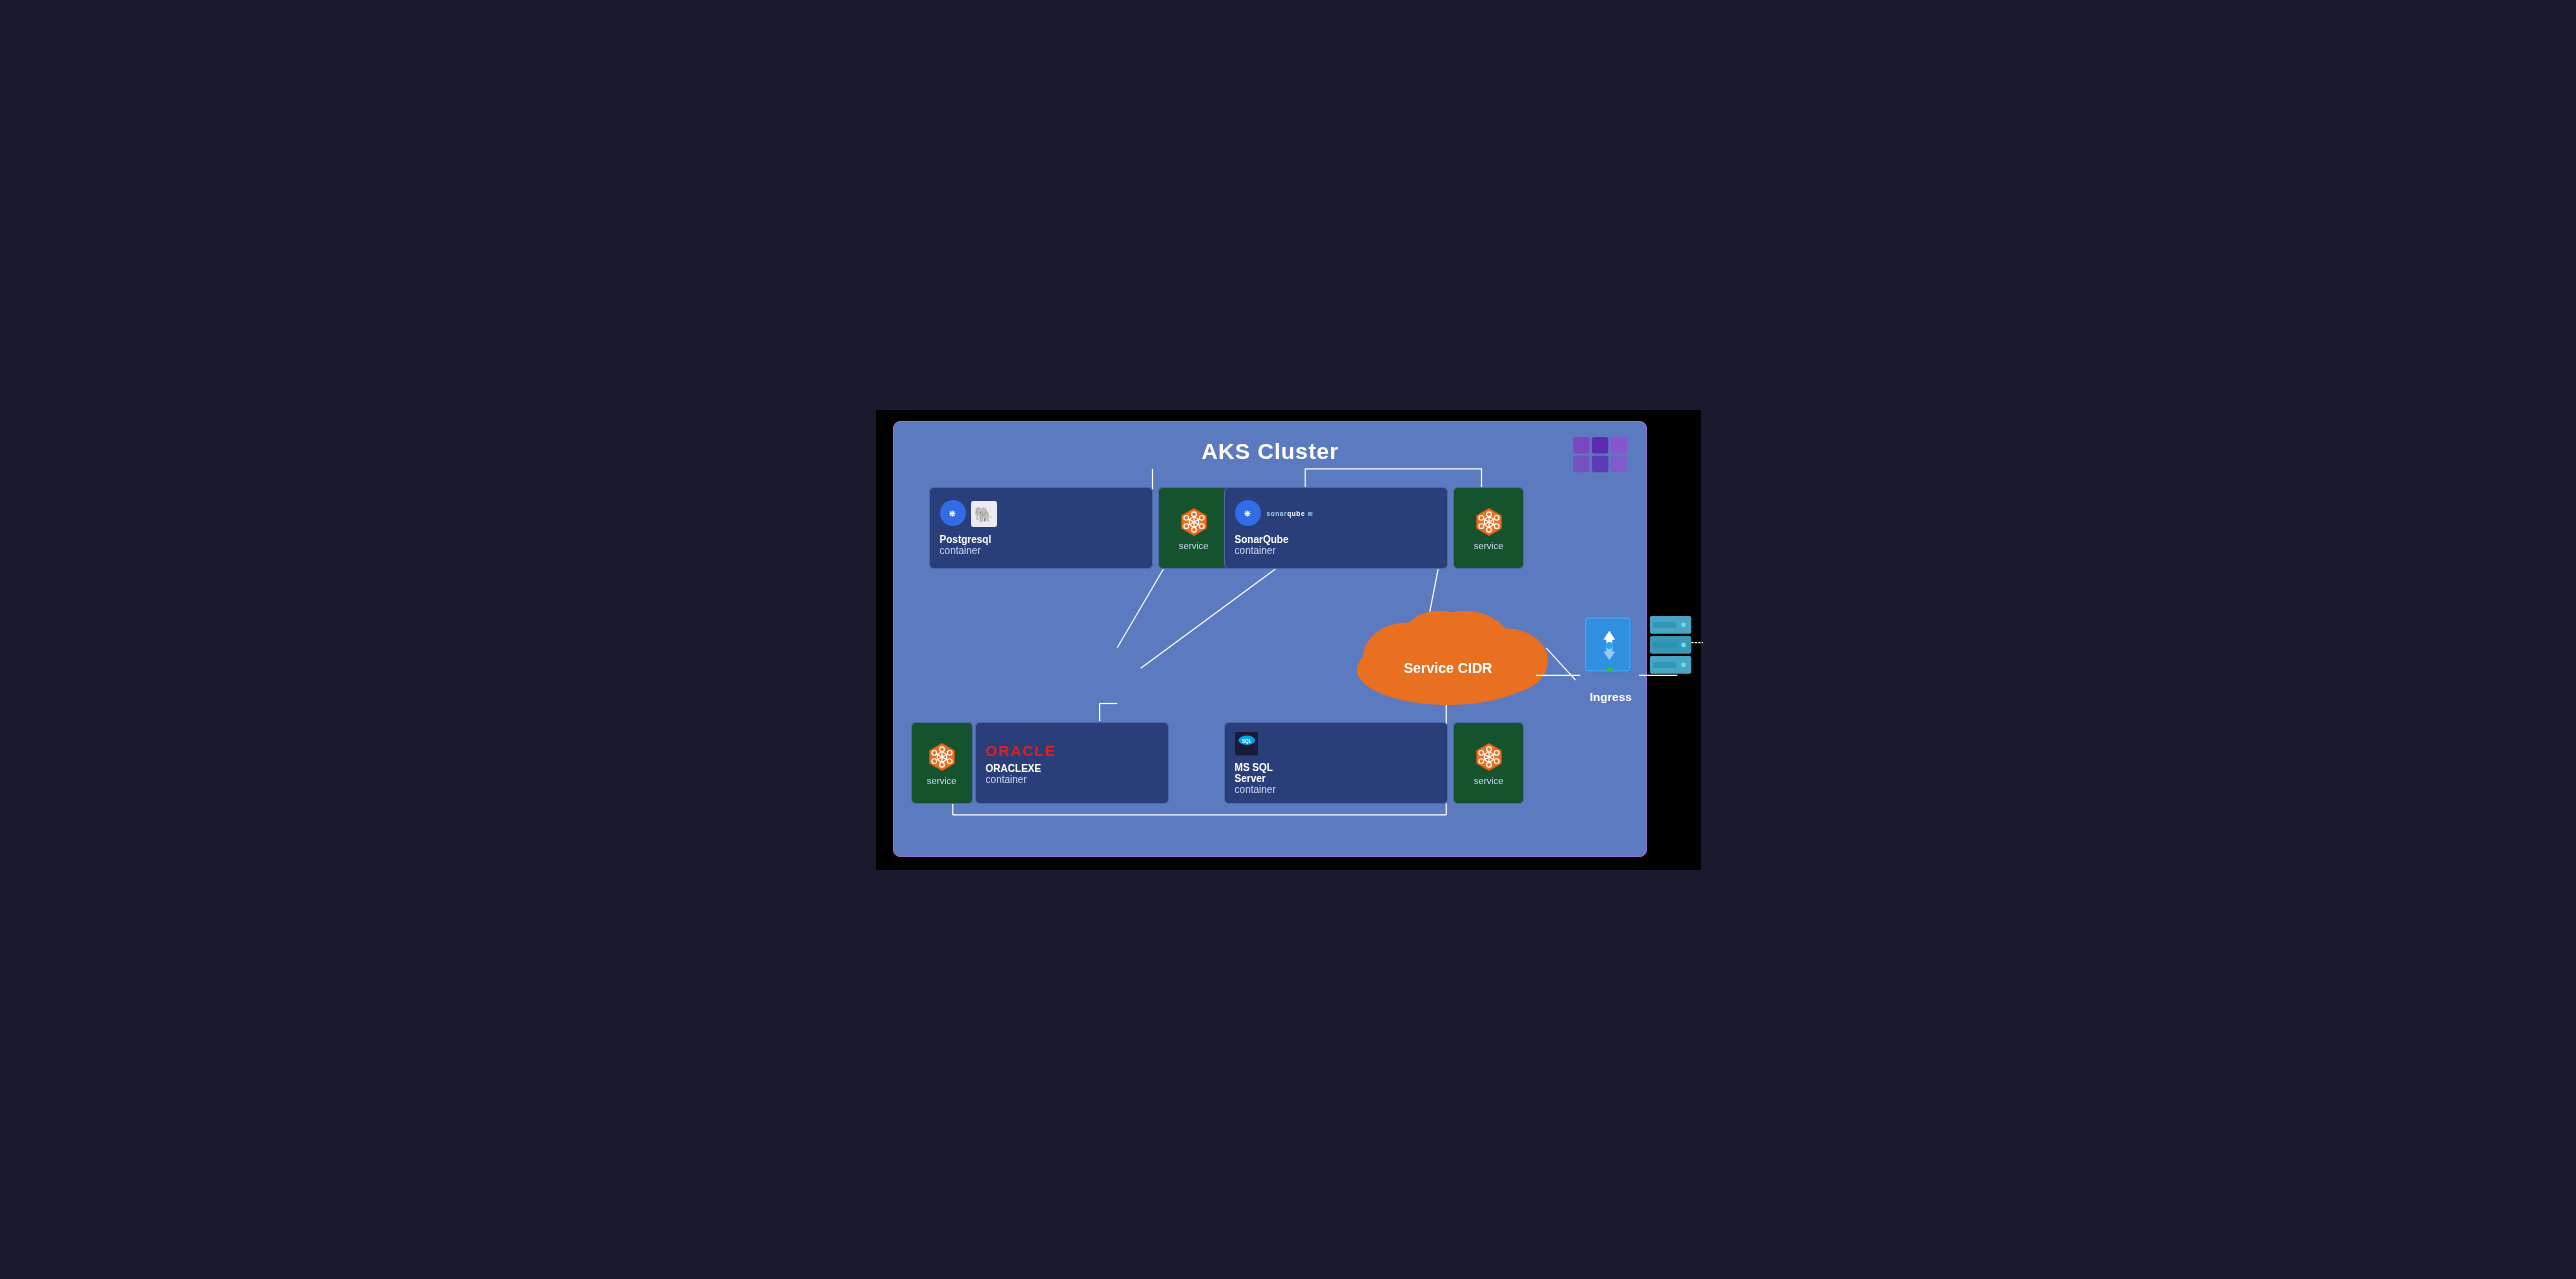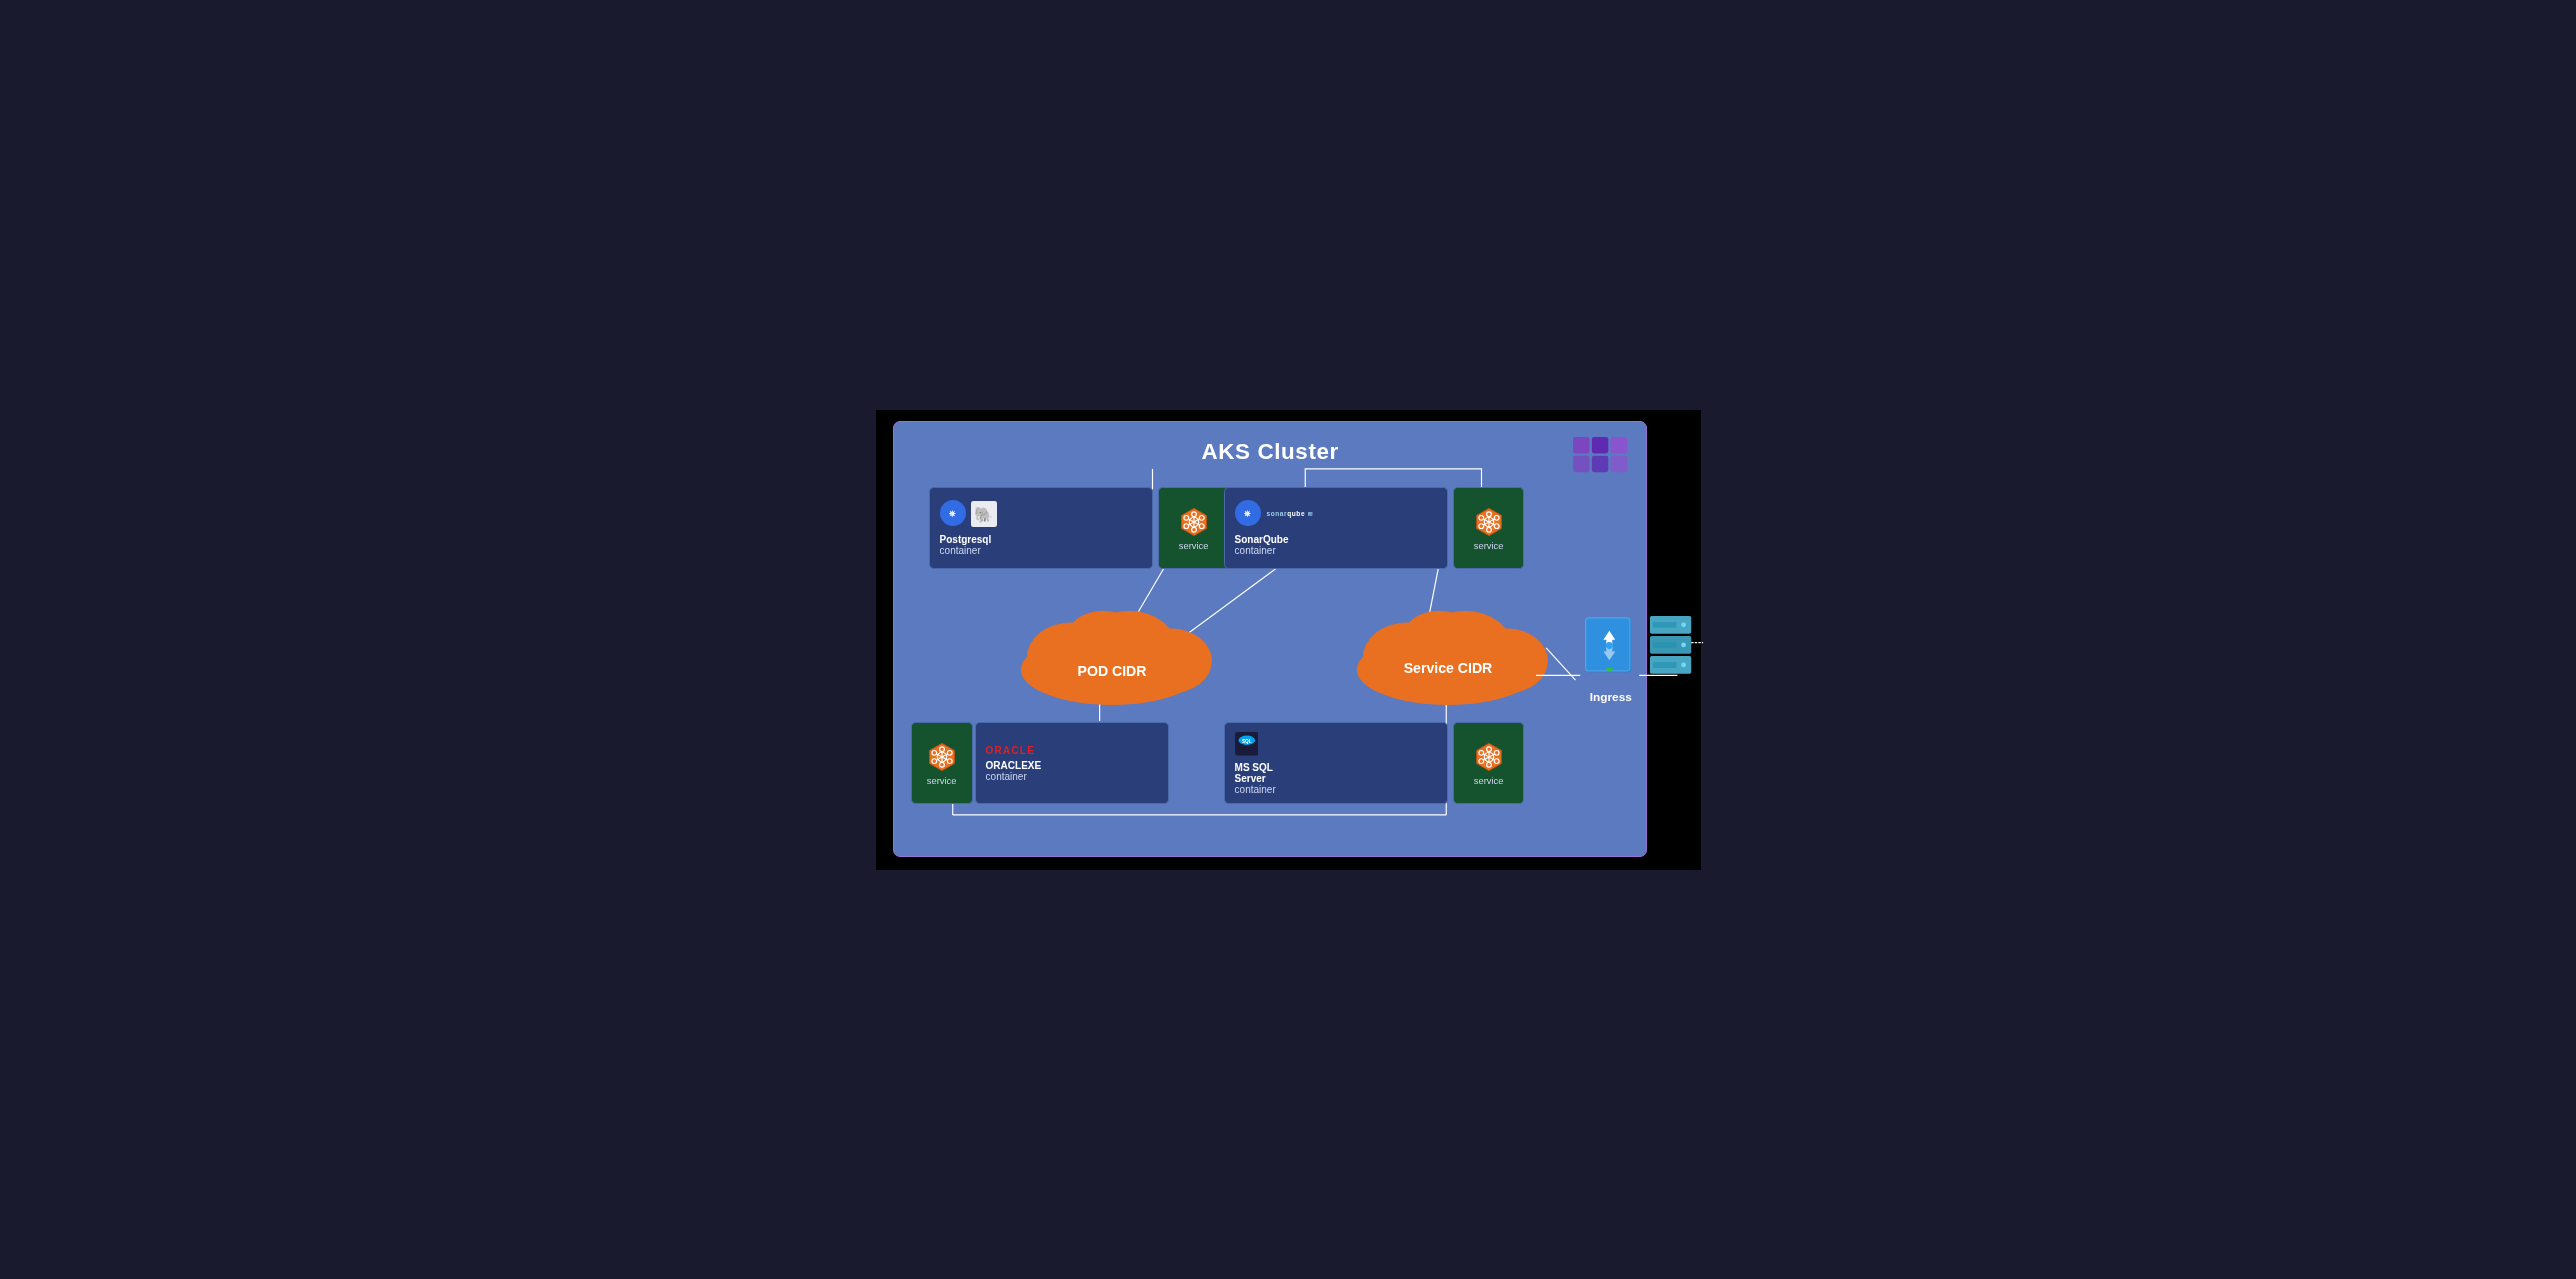--- a/index.html
+++ b/index.html
@@ -165,21 +165,21 @@
       width: 189px;
       height: 112px;
     }
     
     .svc-cidr {
       left: 465px;
       top: 171px;
       width: 189px;
       height: 112px;
     }
-    .oracle-red { color: #e02020; font-weight: 900; font-size: 10px; letter-spacing: 1.2px; }
+    .oracle-red { color: #e02020; font-weight: 900; font-size: 15px; letter-spacing: 1.2px; }
     .k8s-icon {
       width: 26px;
       height: 26px;
       background: #326ce5;
       border-radius: 50%;
       display: flex;
       align-items: center;
       justify-content: center;
       margin-bottom: 2.4px;
     }
@@ -303,30 +303,20 @@
         <line x1="27" y1="19" x2="27" y2="27" stroke="#fff" stroke-width="2"></line>
         <line x1="27" y1="27" x2="27" y2="35" stroke="#fff" stroke-width="2"></line>
         <line x1="27" y1="27" x2="36" y2="22" stroke="#fff" stroke-width="2"></line>
         <line x1="27" y1="27" x2="18" y2="22" stroke="#fff" stroke-width="2"></line>
         <line x1="27" y1="27" x2="36" y2="32" stroke="#fff" stroke-width="2"></line>
         <line x1="27" y1="27" x2="18" y2="32" stroke="#fff" stroke-width="2"></line>
       </svg>
       <div class="service-label">service</div>
     </div>
 
-    <div class="cloud pod-cidr" style="position:absolute; left:118px; top:171px; width:200px; height:118px;">
-      <svg width="200" height="118" viewBox="0 0 340 200">
-        <ellipse cx="170" cy="130" rx="155" ry="60" fill="#e87020"></ellipse>
-        <ellipse cx="100" cy="110" rx="75" ry="60" fill="#e87020"></ellipse>
-        <ellipse cx="200" cy="95" rx="80" ry="65" fill="#e87020"></ellipse>
-        <ellipse cx="270" cy="115" rx="70" ry="55" fill="#e87020"></ellipse>
-        <ellipse cx="155" cy="80" rx="65" ry="50" fill="#e87020"></ellipse>
-        <text x="170" y="140" text-anchor="middle" fill="white" font-size="24" font-weight="700">POD CIDR</text>
-      </svg>
-    </div>
 
     <div class="cloud svc-cidr" style="position:absolute; left:454px; top:171px; width:200px; height:118px;">
       <svg width="200" height="118" viewBox="0 0 340 200">
         <ellipse cx="170" cy="130" rx="155" ry="60" fill="#e87020"></ellipse>
         <ellipse cx="100" cy="110" rx="75" ry="60" fill="#e87020"></ellipse>
         <ellipse cx="200" cy="95" rx="80" ry="65" fill="#e87020"></ellipse>
         <ellipse cx="270" cy="115" rx="70" ry="55" fill="#e87020"></ellipse>
         <ellipse cx="155" cy="80" rx="65" ry="50" fill="#e87020"></ellipse>
         <text x="170" y="135" text-anchor="middle" fill="white" font-size="24" font-weight="700">Service CIDR</text>
       </svg>

